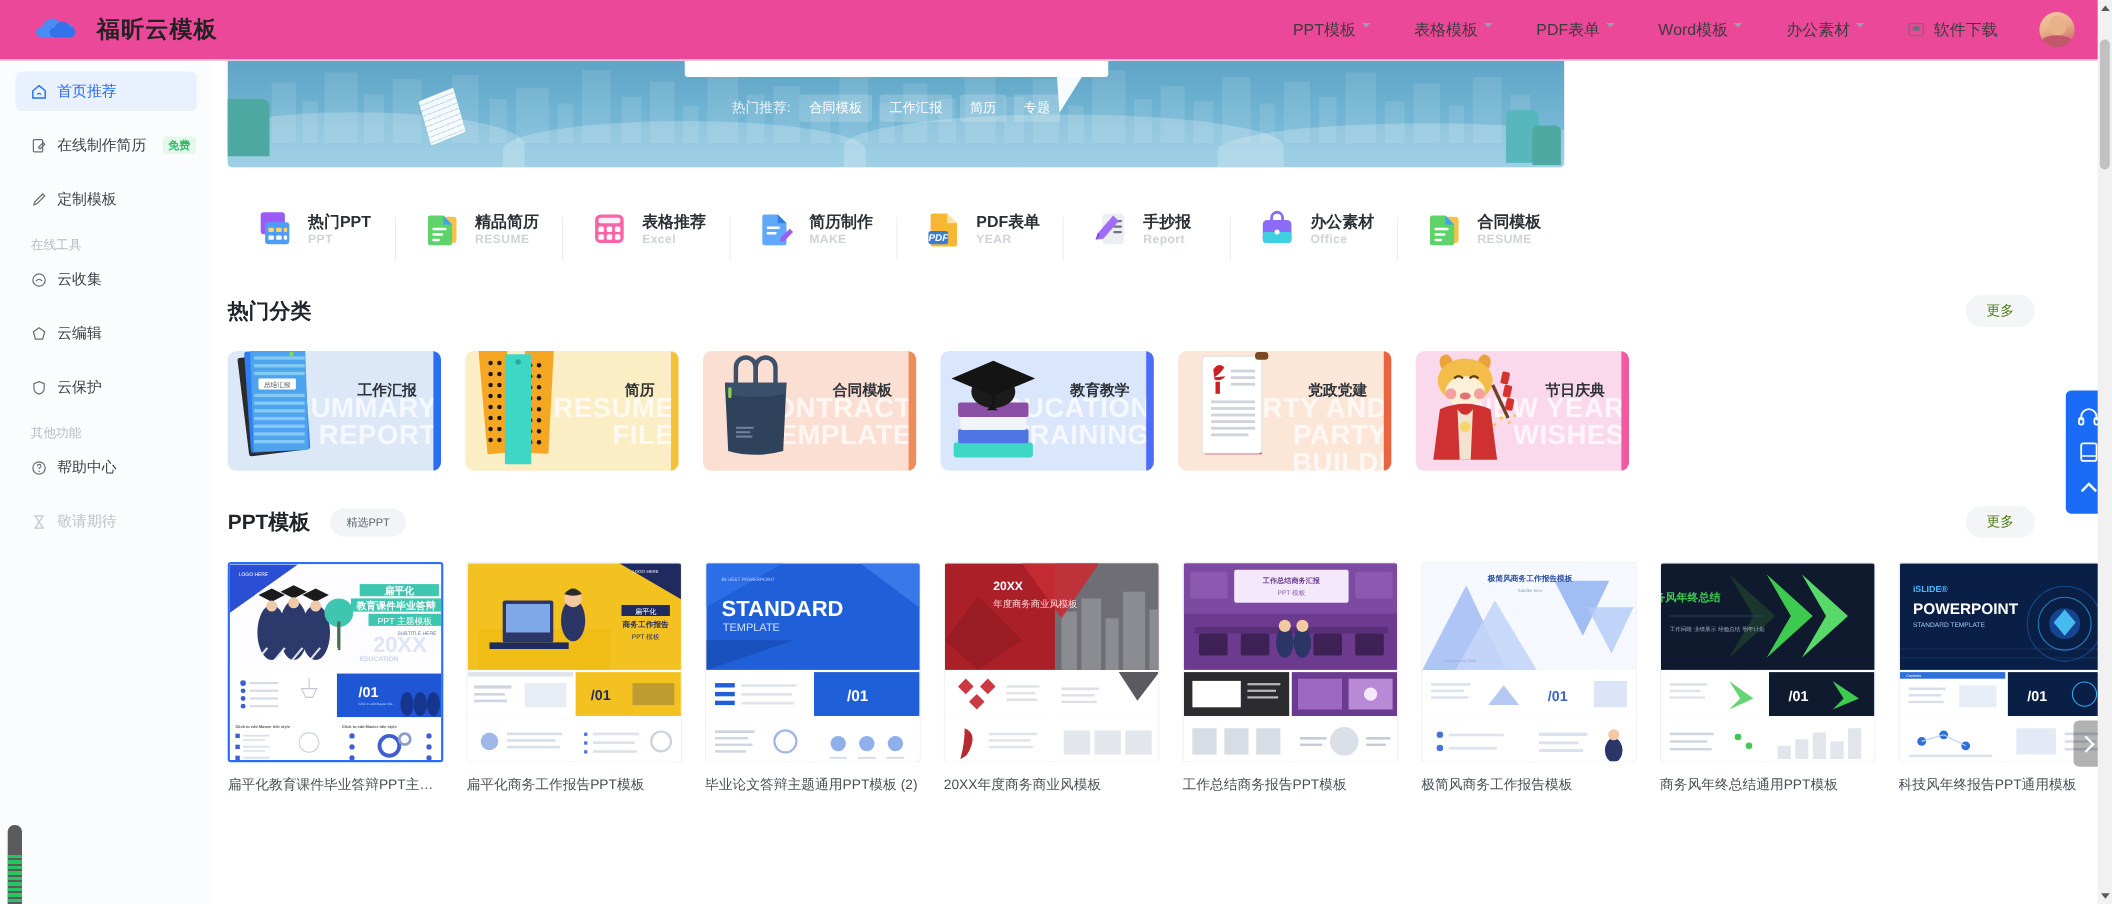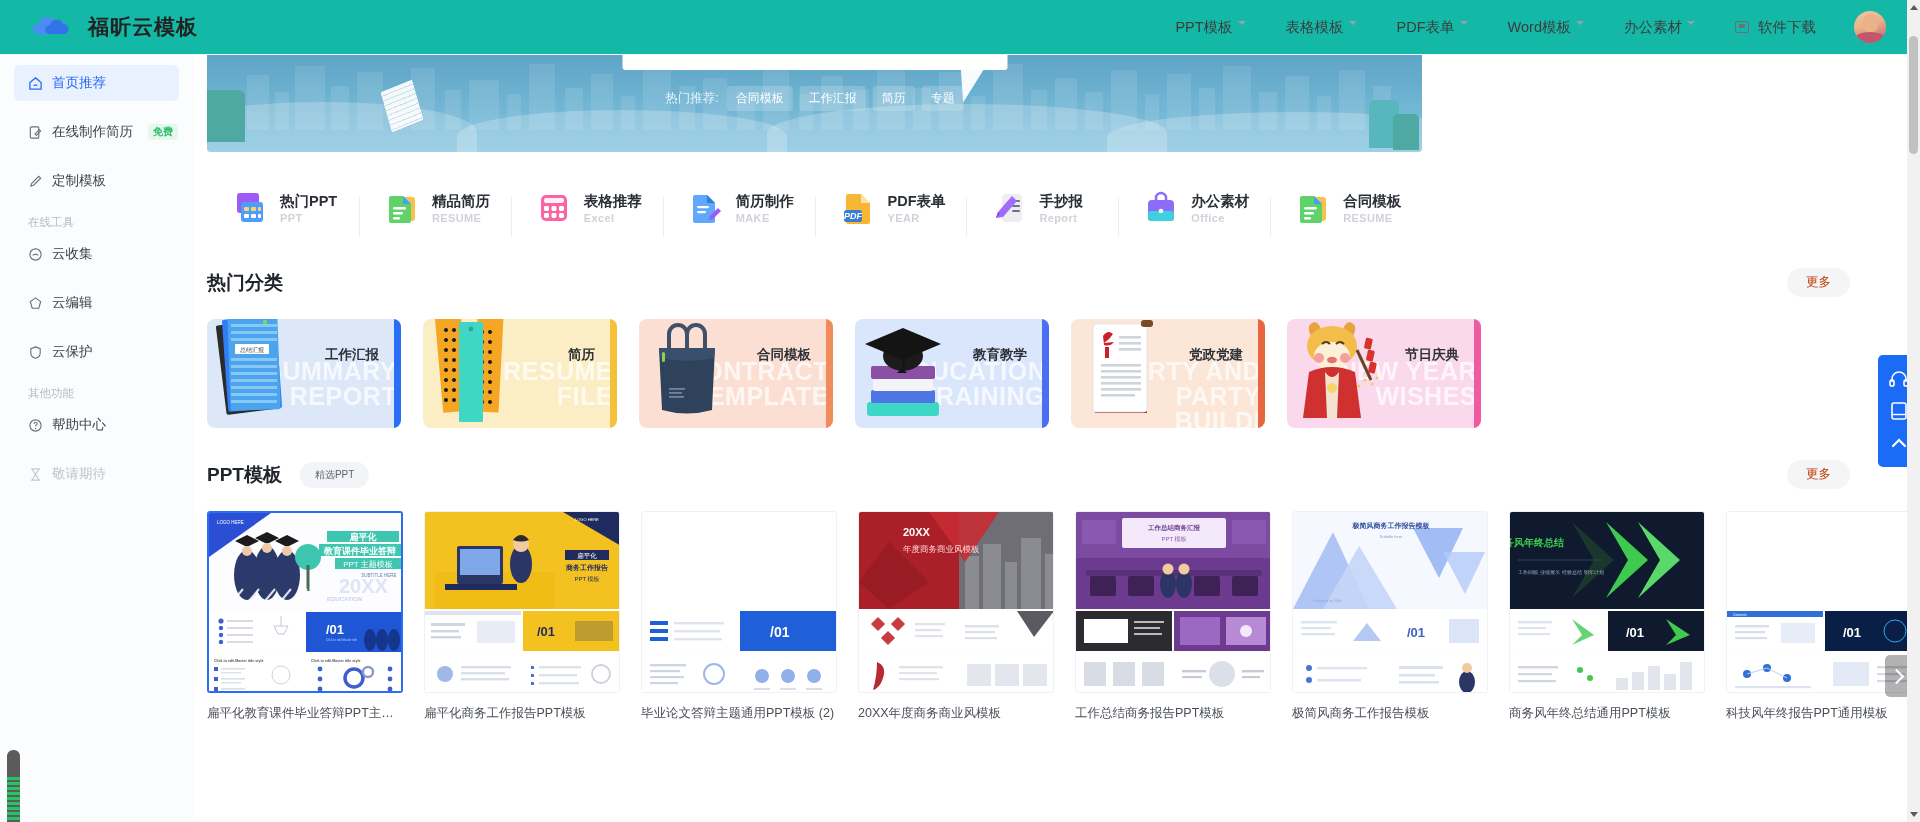--- a/index.html
+++ b/index.html
@@ -6,21 +6,21 @@
   html, body {
     width: 1920px; height: 822px;
     font-family: "Liberation Sans", "DejaVu Sans", sans-serif;
     background: #fff; overflow: hidden;
   }
   .page { position: relative; width: 1920px; height: 822px; background: #fff; }
 
   
   .header {
     position: absolute; top: 0; left: 0; width: 1920px; height: 55px;
-    background: #14b8a6; display: flex; align-items: center;
+    background: #ec4899; display: flex; align-items: center;
     border-bottom: 1px solid #f2f3f5; z-index: 40;
   }
   .brand { display: flex; align-items: center; gap: 14px; margin-left: 30px; }
   .brand-logo { width: 44px; height: 30px; position: relative; }
   .brand-title { font-size: 21px; font-weight: 700; color: #222; letter-spacing: 1px; }
 
   .nav { margin-left: auto; display: flex; align-items: center; gap: 0px; margin-right: 18px; }
   .nav-item {
     display: flex; align-items: center; gap: 5px;
     font-size: 14.5px; color: #3c3c3c; padding: 0 20px; cursor: pointer; white-space: nowrap;
@@ -121,21 +121,21 @@
   
   .sec-head {
     display: flex; align-items: center; margin-top: 32px; margin-left: 2px; width: 1705px;
   }
   .sec-title { font-size: 19px; font-weight: 700; color: #20242b; }
   .sec-chip {
     margin-left: 18px; background: #f2f4f7; color: #5d646e; font-size: 10px;
     padding: 6px 15px; border-radius: 15px; cursor: pointer;
   }
   .sec-more {
-    margin-left: auto; background: #f4f5f7; color: #c2410c; font-size: 12.5px;
+    margin-left: auto; background: #f4f5f7; color: #4d7c0f; font-size: 12.5px;
     padding: 6px 19px; border-radius: 15px; cursor: pointer; margin-right: 62px;
   }
 
   
   .cat-row { display: flex; gap: 22px; margin-top: 22px; margin-left: 2px; }
   .cat-card {
     width: 194px; height: 109px; border-radius: 8px; position: relative; overflow: hidden;
     cursor: pointer; display: flex; align-items: center;
   }
   .cat-label {
@@ -950,20 +950,31 @@
                     <circle cx="78" cy="20" r="9" fill="none" stroke="#ccd3de" stroke-width="2"></circle>
                   </svg>
               </div>
             </div>
           </div>
           <div class="ppt-name">扁平化商务工作报告PPT模板</div>
         </div>
 
         <div class="ppt-card">
           <div class="ppt-thumb">
+            <div class="ppt-hero">
+              <svg width="196" height="97" viewBox="0 0 196 97">
+                <rect width="196" height="97" fill="#1f5fd8"></rect>
+                <path d="M0 0 h70 L0 40 Z" fill="#2f72ec" opacity=".8"></path>
+                <path d="M140 0 h56 v42 z" fill="#4f8df7" opacity=".55"></path>
+                <path d="M0 70 h80 L0 97 Z" fill="#1749ab" opacity=".6"></path>
+                <text x="14" y="16" font-size="4.4" fill="#bcd2fb" font-family="Liberation Sans, sans-serif">BLUE&amp;T POWERPOINT</text>
+                <text x="14" y="48" font-size="20" font-weight="800" fill="#fff" font-family="Liberation Sans, sans-serif">STANDARD</text>
+                <text x="15" y="62" font-size="10" fill="#cfe0fd" font-family="Liberation Sans, sans-serif">TEMPLATE</text>
+              </svg>
+            </div>
             <div class="ppt-grid">
               <div class="mini">
                 <svg width="97" height="40" viewBox="0 0 97 40">
                     <rect width="97" height="40" fill="#fff"></rect>
                     <g fill="#1f5fd8">
                       <rect x="8" y="10" width="18" height="4"></rect>
                       <rect x="8" y="18" width="18" height="4"></rect>
                       <rect x="8" y="26" width="18" height="4"></rect>
                     </g>
                     <g fill="#dfe4ee">
@@ -1288,20 +1299,36 @@
                     </g>
                   </svg>
               </div>
             </div>
           </div>
           <div class="ppt-name">商务风年终总结通用PPT模板</div>
         </div>
 
         <div class="ppt-card">
           <div class="ppt-thumb">
+            <div class="ppt-hero">
+              <svg width="196" height="97" viewBox="0 0 196 97">
+                <rect width="196" height="97" fill="#0a1f45"></rect>
+                <circle cx="150" cy="55" r="34" fill="none" stroke="#1e6fd0" stroke-width="1" opacity=".5"></circle>
+                <circle cx="150" cy="55" r="24" fill="none" stroke="#2fa8f5" stroke-width="1" opacity=".7"></circle>
+                <circle cx="150" cy="55" r="14" fill="#1d5ec4" opacity=".6"></circle>
+                <path d="M140 54 l10-12 l10 12 l-10 12z" fill="#4fd0ff" opacity=".85"></path>
+                <text x="12" y="26" font-size="8" font-weight="700" fill="#4fb8ff" font-family="Liberation Sans, sans-serif">iSLIDE®</text>
+                <text x="12" y="46" font-size="14" font-weight="800" fill="#fff" font-family="Liberation Sans, sans-serif">POWERPOINT</text>
+                <text x="12" y="58" font-size="6" fill="#9fc6f2" font-family="Liberation Sans, sans-serif">STANDARD TEMPLATE</text>
+                <g stroke="#2c5f9e" stroke-width=".6" opacity=".5">
+                    <line x1="0" y1="78" x2="196" y2="78"></line>
+                    <line x1="0" y1="86" x2="196" y2="86"></line>
+                  </g>
+              </svg>
+            </div>
             <div class="ppt-grid">
               <div class="mini">
                 <svg width="97" height="40" viewBox="0 0 97 40">
                     <rect width="97" height="40" fill="#fff"></rect>
                     <rect x="0" y="0" width="97" height="6" fill="#2f6fd8"></rect>
                     <text x="6" y="4.6" font-size="3.4" fill="#fff" font-family="Liberation Sans, sans-serif">Contents</text>
                     <g fill="#d9dfe9">
                       <rect x="8" y="14" width="34" height="2.4"></rect>
                       <rect x="8" y="20" width="30" height="2.2"></rect>
                       <rect x="8" y="26" width="32" height="2.2"></rect>

